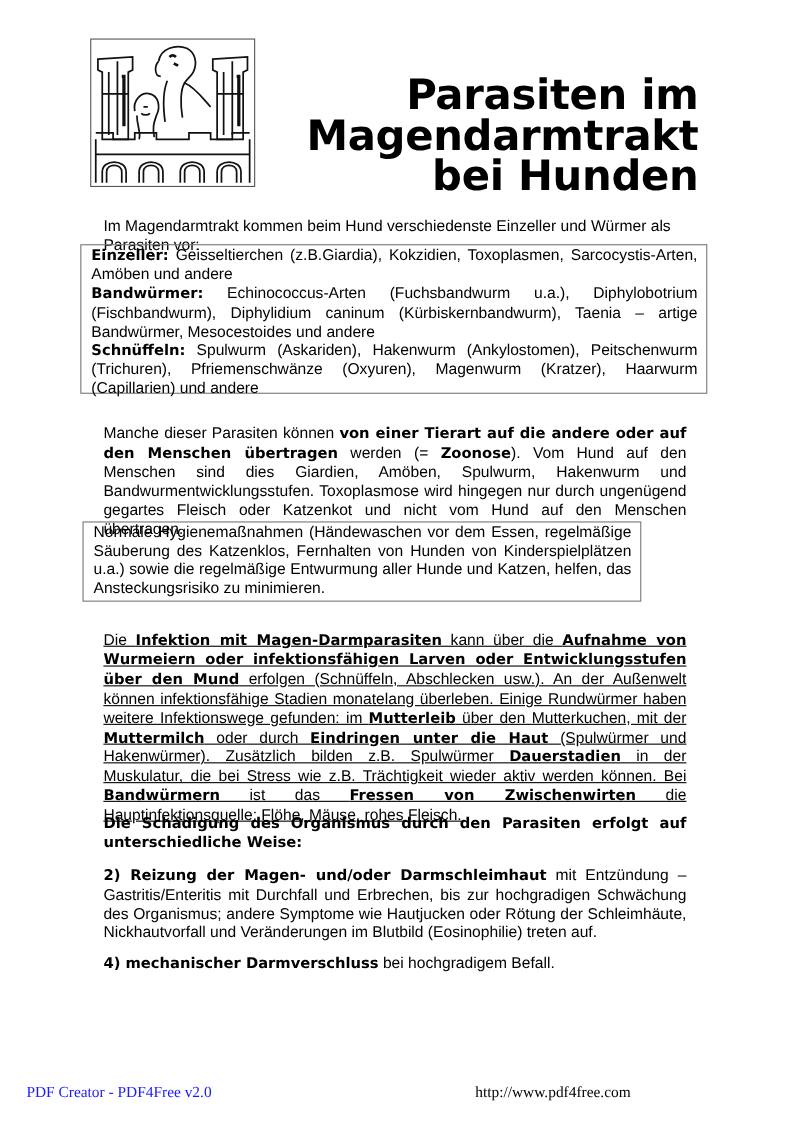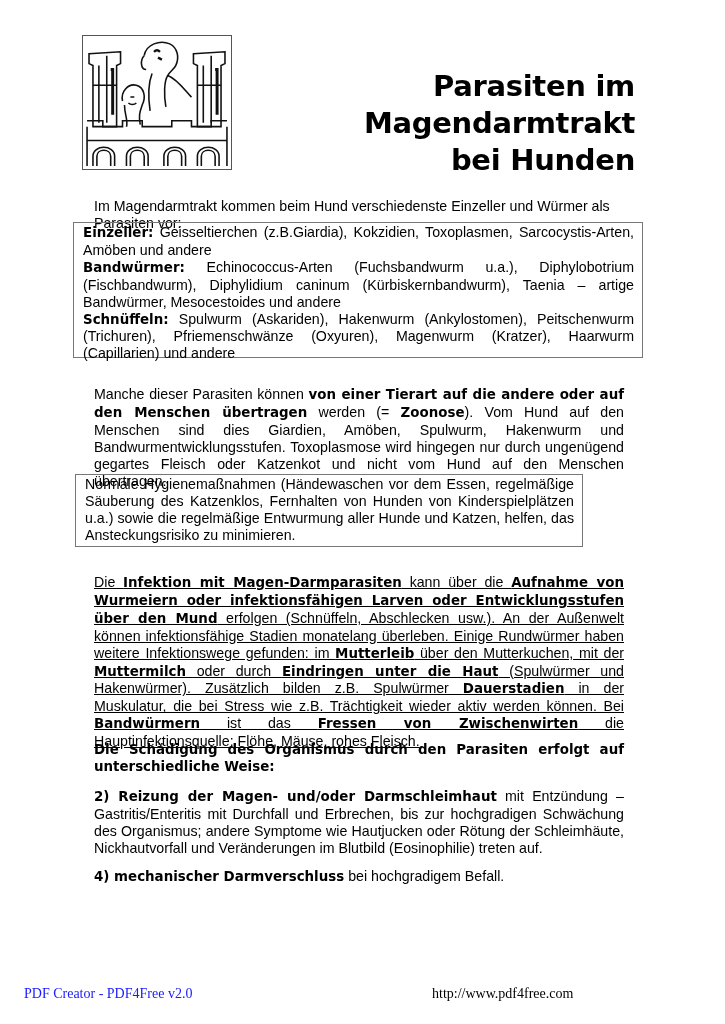--- a/index.html
+++ b/index.html
@@ -1,21 +1,21 @@
 <!DOCTYPE html>
 <html><head>
 <meta charset="utf-8">
 <style>
   html, body { margin:0; padding:0; background:#ffffff; }
   body { width:725px; height:1024px; position:relative; overflow:hidden; color:#000; }
   .page { position:absolute; left:0; top:0; width:725px; height:1024px; }
   .logo { position:absolute; left:82px; top:35px; width:150px; height:135px; border:1px solid #555; background:#fff; box-sizing:border-box; }
   .logo svg { width:100%; height:100%; display:block; }
   .title { position:absolute; right:90px; top:68px; text-align:right;
-           font-family:"DejaVu Sans", sans-serif; font-weight:bold; font-size:29px; line-height:37px; letter-spacing:-0.3px; }
+           font-family:"DejaVu Sans", sans-serif; font-weight:bold; font-size:38px; line-height:37px; letter-spacing:-0.3px; }
   .title div { white-space:nowrap; }
   .body { position:absolute; left:82px; width:554px;
           font-family:"Liberation Sans", sans-serif; font-size:14.2px; line-height:16.9px; }
   .body p { margin:12px; text-align:justify; }
   .b { font-family:"DejaVu Sans", sans-serif; font-weight:bold; font-size:13.4px; }
   .box { position:absolute; border:1px solid #777; box-sizing:border-box; padding:1px 8px 2px 9px;
          font-family:"Liberation Sans", sans-serif; font-size:14.2px; line-height:16.9px; }
   .box p { margin:0; text-align:justify; }
   .box1 { left:73px; top:222px; width:570px; height:136px; }
   .box2 { left:75px; top:474px; width:508px; height:73px; }

